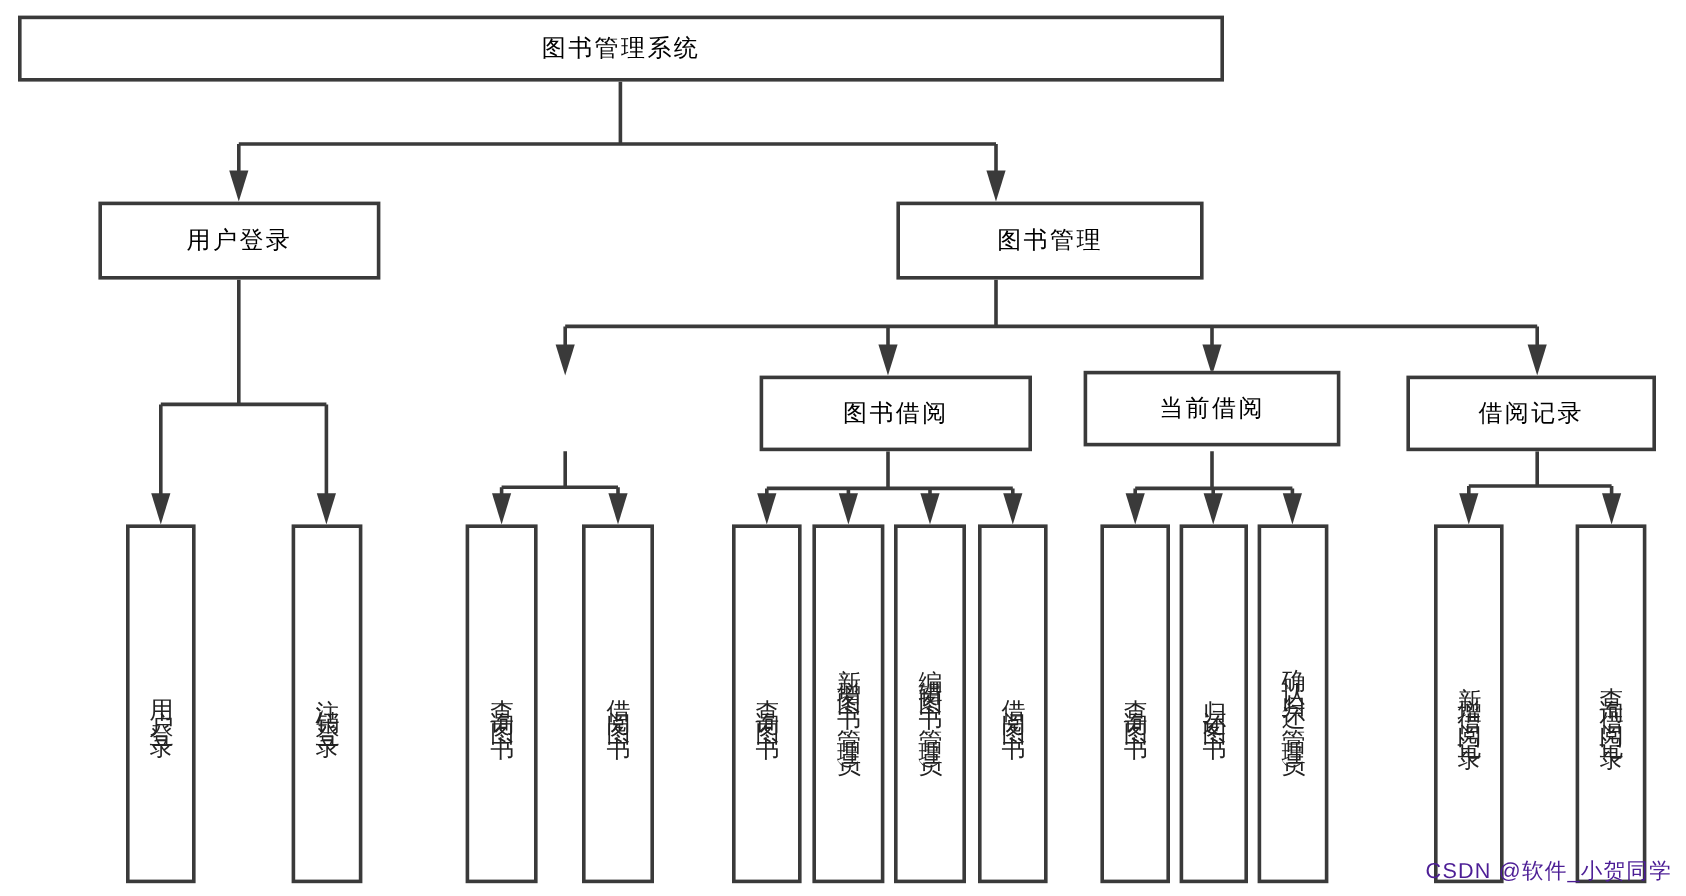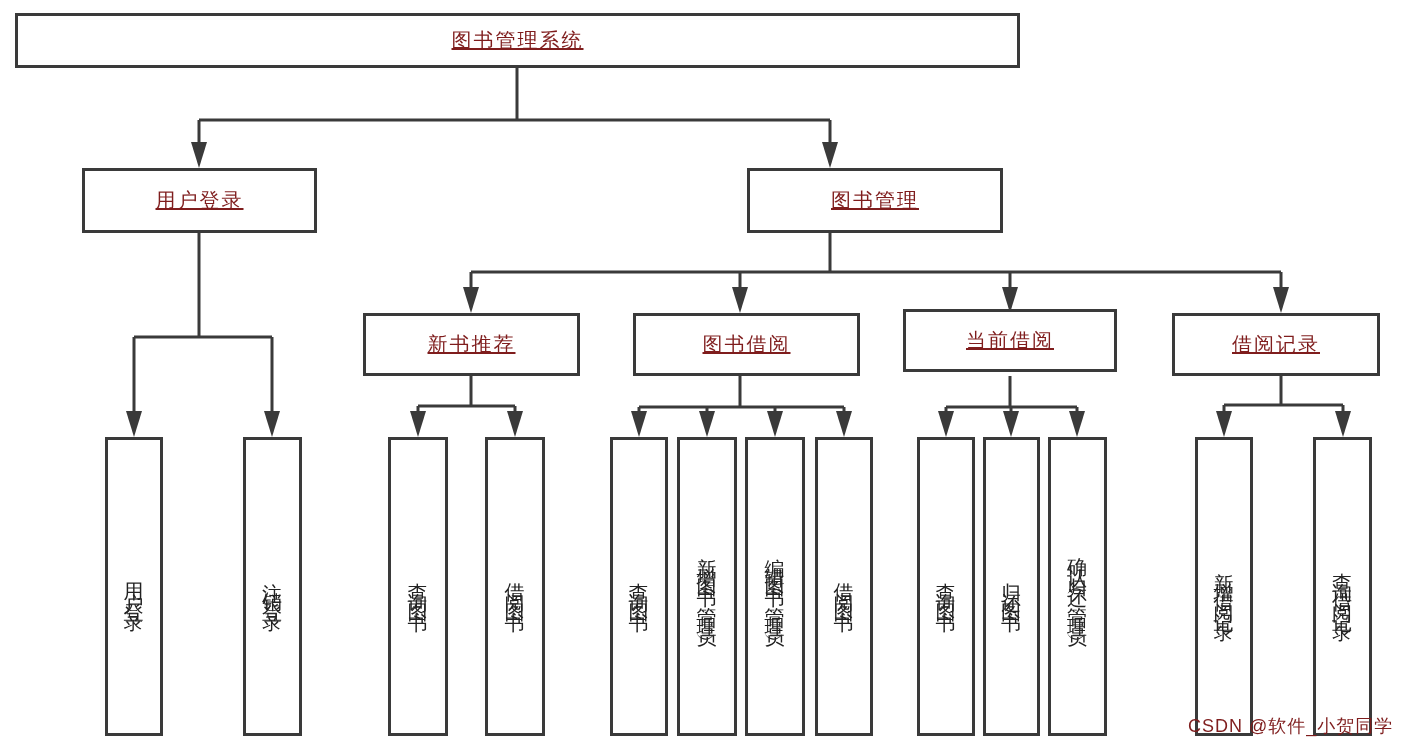--- a/index.html
+++ b/index.html
@@ -15,38 +15,37 @@
     position:absolute;
     box-sizing:border-box;
     border:3px solid #3a3a3a;
     background:#ffffff;
     display:flex;align-items:center;justify-content:center;
     color:#222222;
   }
   .node span{
     font-size:20px;
     letter-spacing:2px;
-    color:#7f1d1d;
+    color:#000000;
     white-space:nowrap;
-    text-decoration:underline;
   }
   .vnode span{
     writing-mode:vertical-rl;
     text-orientation:mixed;
     font-size:20px;
     letter-spacing:10px;
     color:#222222;
     line-height:1;
   }
   .watermark{
     position:absolute;
     left:1188px;top:714px;
     font-size:18px;
     letter-spacing:1px;
-    color:#7f1d1d;
+    color:#4c1d95;
     white-space:nowrap;
   }
 </style>
 </head>
 <body>
 
 <div class="stage">
 
   <svg class="connectors" viewBox="0 0 1405 747" xmlns="http://www.w3.org/2000/svg">
     <g stroke="#3a3a3a" stroke-width="3" fill="none">
@@ -85,23 +84,20 @@
     <span>图书管理系统</span>
   </div>
 
   <div class="node" style="left:82px;top:168px;width:235px;height:65px">
     <span>用户登录</span>
   </div>
   <div class="node" style="left:747px;top:168px;width:256px;height:65px">
     <span>图书管理</span>
   </div>
 
-  <div class="node" style="left:363px;top:313px;width:217px;height:63px">
-    <span>新书推荐</span>
-  </div>
   <div class="node" style="left:633px;top:313px;width:227px;height:63px">
     <span>图书借阅</span>
   </div>
   <div class="node" style="left:903px;top:309px;width:214px;height:63px">
     <span>当前借阅</span>
   </div>
   <div class="node" style="left:1172px;top:313px;width:208px;height:63px">
     <span>借阅记录</span>
   </div>
 

